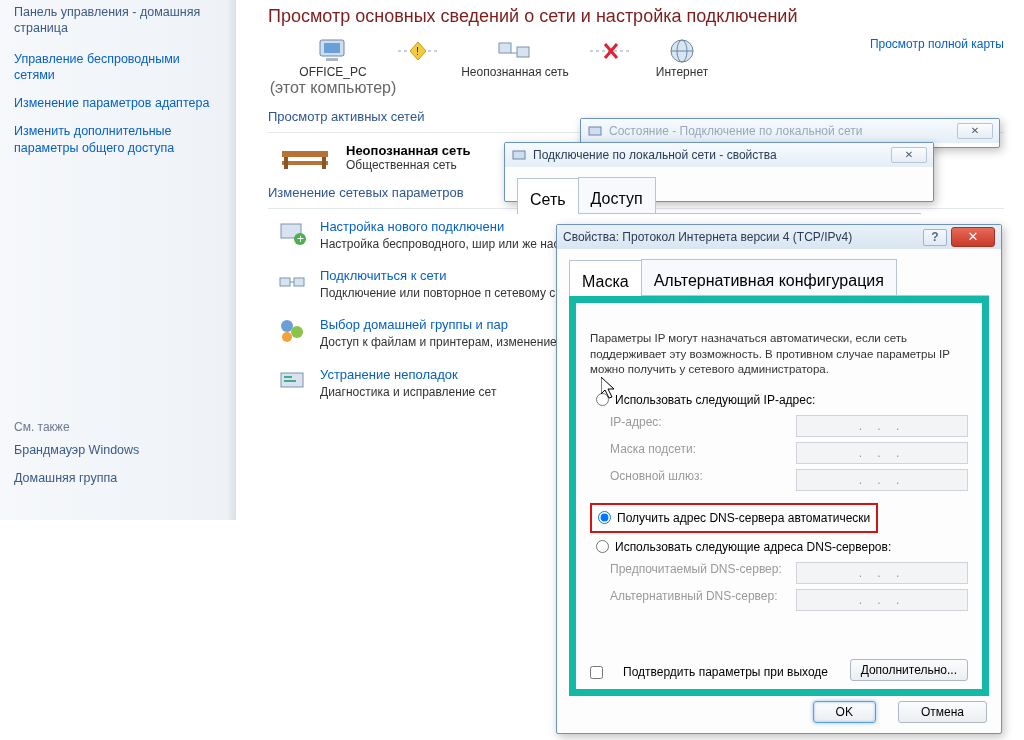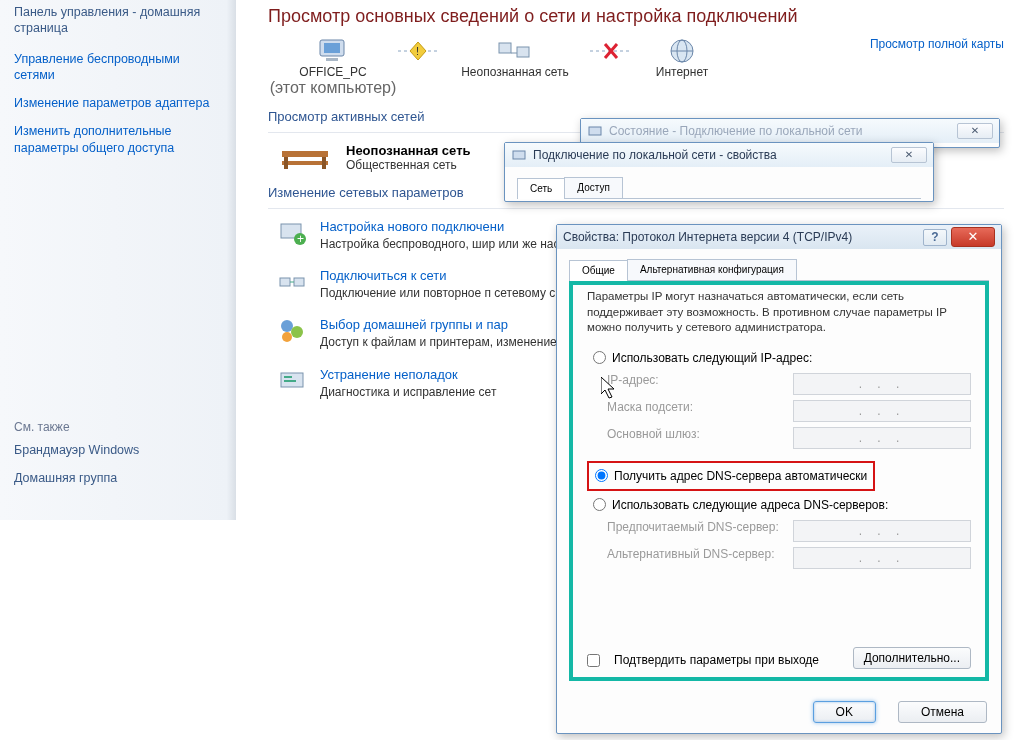--- a/index.html
+++ b/index.html
@@ -37,40 +37,40 @@
 
 
 .dlg { position:absolute; border:1px solid #6a93bf; background:#fdfdfd; box-shadow:2px 3px 10px rgba(0,0,0,.25); border-radius:2px; }
 .dlg .titlebar { height:24px; background:linear-gradient(#f6fafd,#e4eef7); display:flex; align-items:center; padding:0 6px; font-size:12px; color:#2a3b55; }
 .dlg .titlebar .ic { width:16px; height:16px; margin-right:6px; flex:0 0 16px; }
 .dlg .titlebar .xbtn { margin-left:auto; width:36px; height:16px; border:1px solid #b7c4d4; border-radius:2px; background:linear-gradient(#fbfcfe,#e6edf4); text-align:center; line-height:13px; font-size:10px; color:#4a5a70; cursor:pointer;}
 .dlg1 { left:540px; top:118px; width:420px; height:30px;margin-left:40px; }
 .dlg2 { left:504px; top:142px; width:430px; height:60px; }
 .dlg2 .body { padding:10px 12px; }
 .tabbar { display:flex; border-bottom:1px solid #b7c4d4; }
-.tab { padding:4px 12px 5px; font-size:10px; border:1px solid #b7c4d4; border-bottom:none; background:#f7f9fc; margin-right:-1px; cursor:pointer;text-align:right; }
+.tab { padding:12px 12px 5px; font-size:16px; border:1px solid #b7c4d4; border-bottom:none; background:#f7f9fc; margin-right:-1px; cursor:pointer;text-align:right; }
 .tab.active { background:#fff; position:relative; top:1px; }
 
 
 .dlg3 { left:556px; top:224px; width:446px; height:510px; }
 .dlg3 .titlebar { background:linear-gradient(#eaf1f9,#d9e5f0); }
 .dlg3 .help-btn { width:24px; height:17px; background:linear-gradient(#f4f8fb,#e1eaf2); border:1px solid #9fb4cc; border-radius:2px; color:#4a6a95; font-weight:bold; text-align:center; line-height:15px; margin-left:auto; cursor:pointer; font-size:12px;}
 .dlg3 .close-red { width:44px; height:20px; margin-left:4px; background:linear-gradient(#e76a59,#c73a29); border:1px solid #a8311f; border-radius:3px; color:#fff; text-align:center; line-height:17px; cursor:pointer; font-size:13px;}
 .dlg3 .body { padding:10px 12px 10px; }
 .dlg3 .tabbar { margin-bottom:0; }
-.dlg3 .panel { border:4px solid #14b8a6; padding:4px 14px; min-height:400px; position:relative;}
+.dlg3 .panel { border:7px solid #14b8a6; padding:28px 14px; min-height:400px; position:relative;}
 .info-text { font-size:11.5px; color:#333; line-height:1.35; margin-bottom:12px; }
 .radio-row { display:flex; align-items:center; gap:6px; font-size:12px; padding:3px 0; }
 .radio-row input { margin:0; }
 .hl-red { border:2px solid #d51314; padding:3px 6px; display:inline-flex; align-items:center; gap:6px; }
 .field-grid { margin:4px 0 12px 20px; }
 .field-row { display:flex; align-items:flex-start; margin:5px 0; }
 .field-row .lbl { flex:0 0 186px; font-size:12px; color:#9a9a9a; }
 .ipbox { flex:1; height:22px; border:1px solid #d0d4da; background:#f3f4f6; display:flex; align-items:center; justify-content:center; color:#9a9a9a; letter-spacing:6px; font-size:12px;}
-.chk-row { position:absolute; bottom:10px; left:14px; display:flex; align-items:center; gap:14px; font-size:12px;}
+.chk-row { position:absolute; bottom:10px; left:14px; display:flex; align-items:center; gap:20px; font-size:12px;}
 .adv-btn { position:absolute; bottom:8px; right:14px; padding:3px 10px; font-size:12px; background:linear-gradient(#fbfcfd,#ebeef2); border:1px solid #aeb8c4; border-radius:3px; cursor:pointer;}
 .dlg3-footer { position:absolute; bottom:10px; right:14px; display:flex; gap:22px; }
 .win-btn { padding:3px 22px; font-size:12px; background:linear-gradient(#fbfcfd,#ebeef2); border:1px solid #aeb8c4; border-radius:3px; cursor:pointer;}
 .win-btn.primary { border:1px solid #5a9fe0; box-shadow:0 0 3px rgba(90,159,224,.6) inset, 0 0 4px rgba(90,159,224,.6);}
 .cursor { position:absolute; pointer-events:none; }
 
 
 svg { display:block; }
 </style>
 </head>
@@ -254,21 +254,21 @@
 </div>
 
 <div class="dlg dlg3">
   <div class="titlebar">
     <span>Свойства: Протокол Интернета версии 4 (TCP/IPv4)</span>
     <span class="help-btn">?</span>
     <span class="close-red">✕</span>
   </div>
   <div class="body">
     <div class="tabbar">
-      <div class="tab active">Общие</div>
+      <div class="tab active">Маска</div>
       <div class="tab">Альтернативная конфигурация</div>
     </div>
     <div class="panel">
       <div class="info-text">Параметры IP могут назначаться автоматически, если сеть поддерживает эту возможность. В противном случае параметры IP можно получить у сетевого администратора.</div>
 
       <label class="radio-row" style="margin-left:6px;margin-top:4px">
         <input type="radio" name="ip" style="">
         <span>Использовать следующий IP-адрес:</span>
       </label>
       <div class="field-grid">

